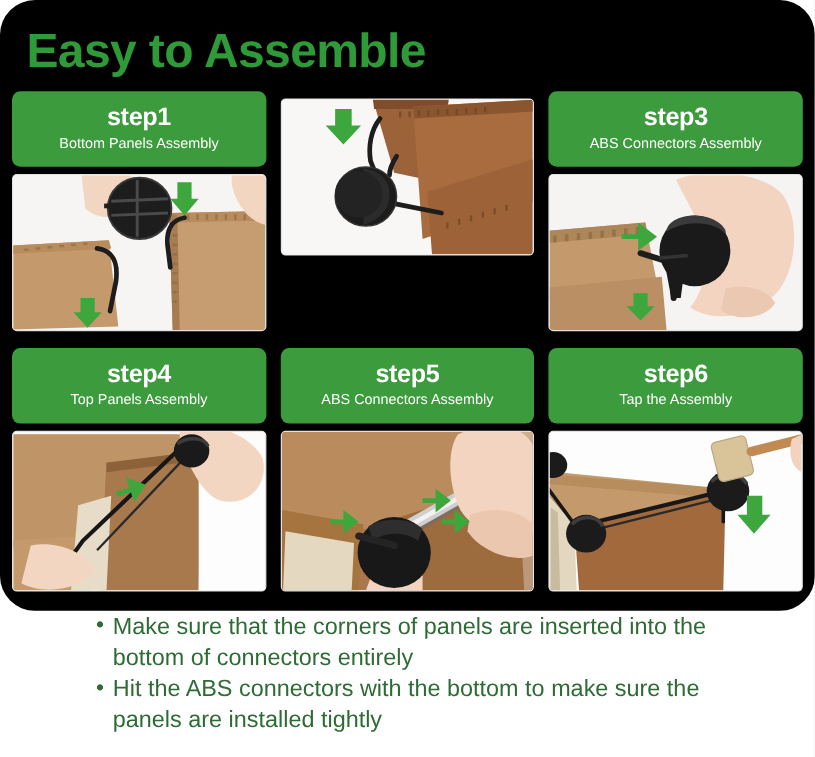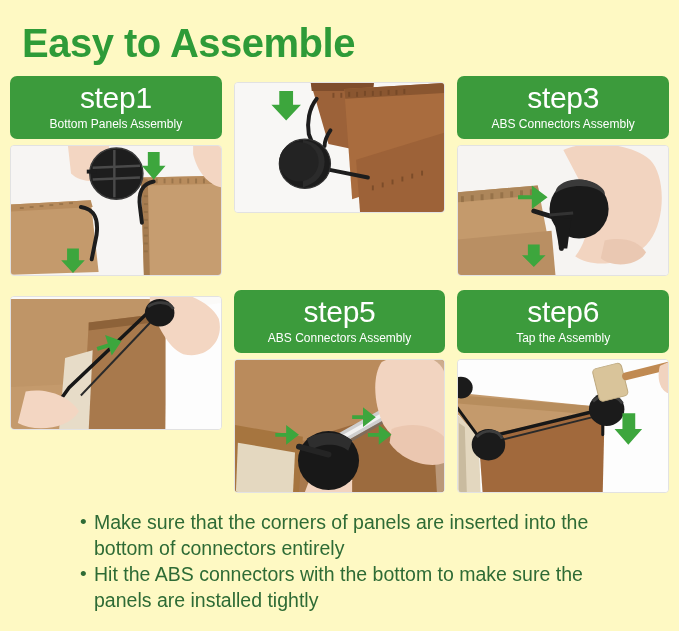--- a/index.html
+++ b/index.html
@@ -9,23 +9,24 @@
     width: 679px;
     height: 631px;
     background: #ffffff;
     font-family: "Liberation Sans", sans-serif;
     overflow: hidden;
   }
 
   .page {
     position: relative;
     width: 679px;
-    height: 631px;
-    background: #fef9c3;
+    height: 509px;
+    background: #000000;
     padding: 0 8px;
+    border-radius: 29px;
   }
 
   
   .title {
     font-size: 40px;
     font-weight: bold;
     color: #2E9B38;
     letter-spacing: -0.5px;
     line-height: 1;
     padding: 10px 0 0 14px;
@@ -51,22 +52,22 @@
     color: #ffffff;
     text-align: center;
     padding: 7px 4px 9px 4px;
     height: 63px;
     display: flex;
     flex-direction: column;
     align-items: center;
     justify-content: center;
   }
   .step-header .step-num {
-    font-size: 30px;
-    font-weight: normal;
+    font-size: 21px;
+    font-weight: bold;
     line-height: 1.1;
     letter-spacing: -0.3px;
   }
   .step-header .step-sub {
     font-size: 12px;
     font-weight: normal;
     margin-top: 4px;
     line-height: 1.1;
   }
 
@@ -265,20 +266,24 @@
         </svg>
       </div>
     </div>
   </div>
 
   <div class="row-gap"></div>
 
   <div class="steps-grid row2">
 
     <div class="step-cell">
+      <div class="step-header">
+        <div class="step-num">step4</div>
+        <div class="step-sub">Top Panels Assembly</div>
+      </div>
       <div class="step-photo">
         <svg class="photo-svg" viewBox="0 0 215 134" preserveAspectRatio="xMidYMid slice">
           <rect x="0" y="0" width="215" height="134" fill="#fbfaf8"></rect>
 
           <path d="M-10 2 L150 2 L74 92 L-10 98 Z" fill="#bf9567"></path>
           <path d="M-10 92 L70 88 L66 134 L-10 134 Z" fill="#c49a6c"></path>
 
           <path d="M80 26 L160 16 L158 134 L74 134 Z" fill="#a8794c"></path>
           <path d="M80 26 L160 16 L160 24 L80 34 Z" fill="#8d6239"></path>
 

